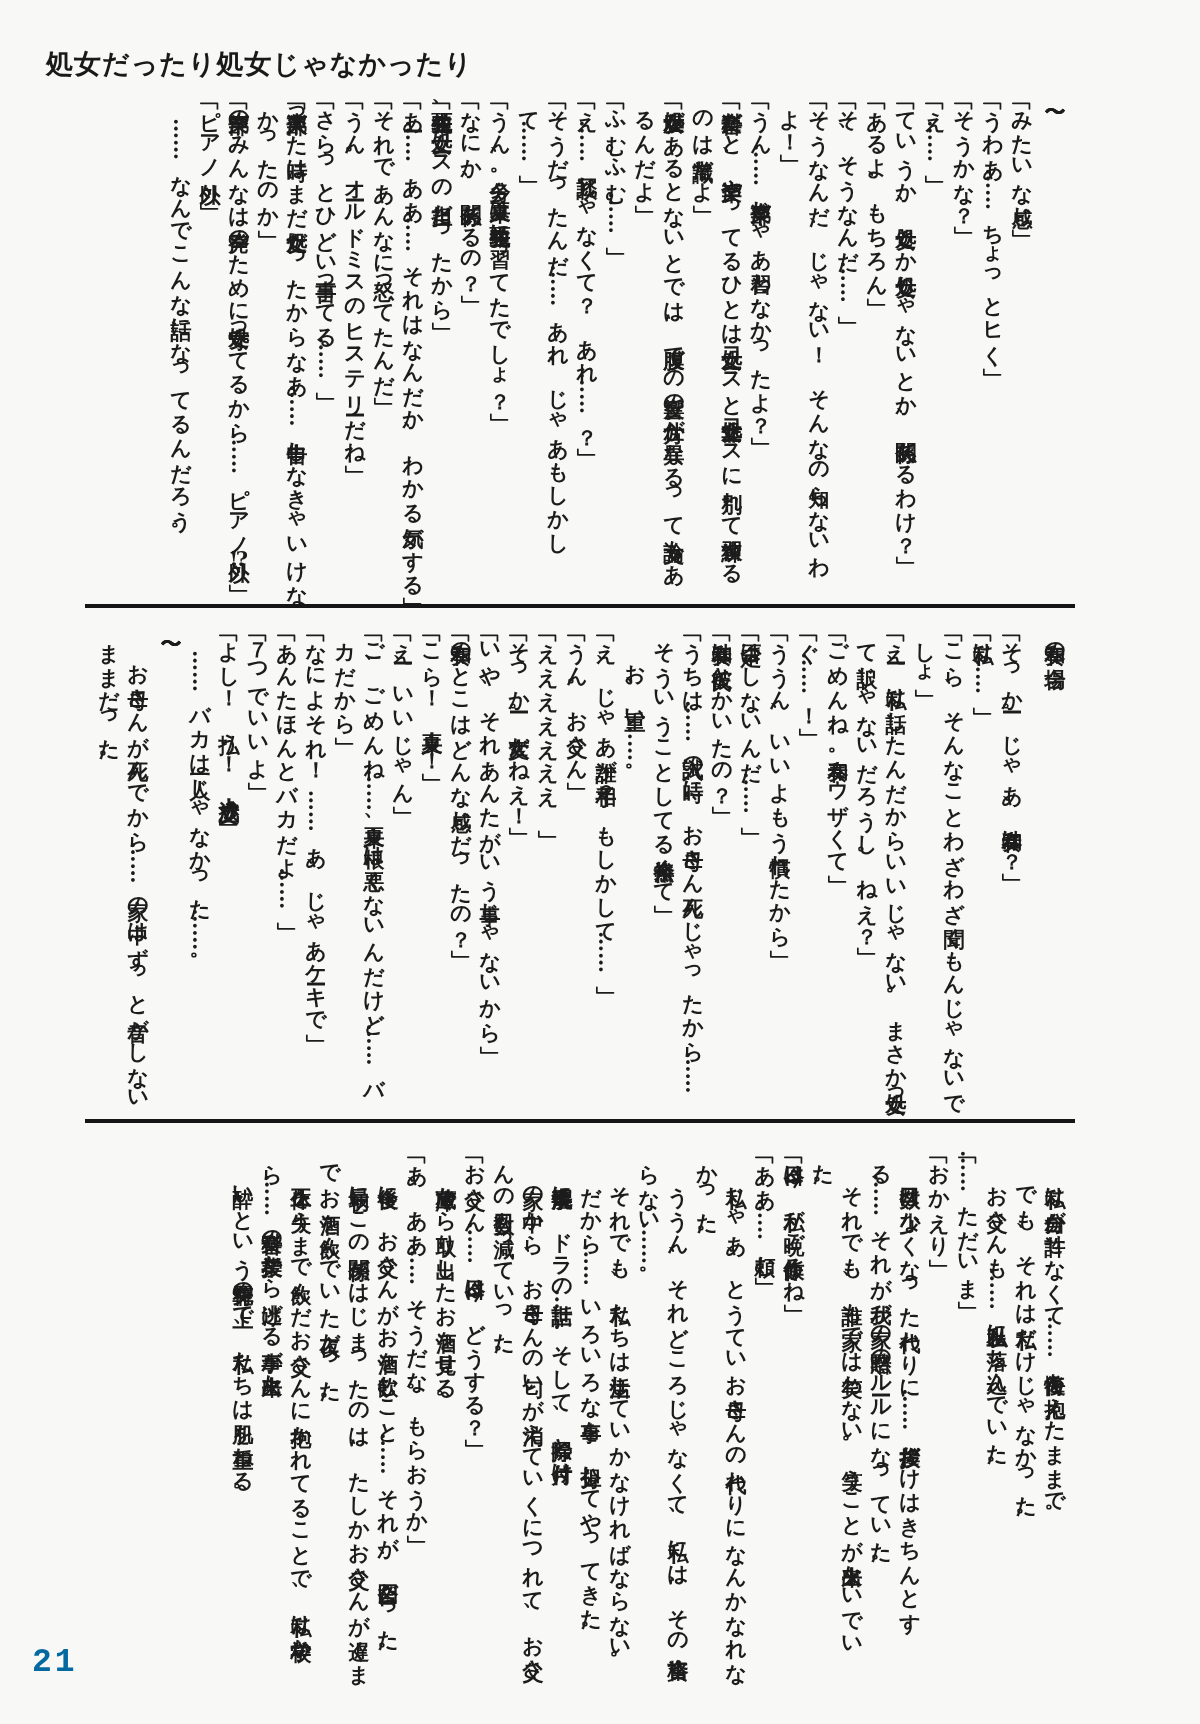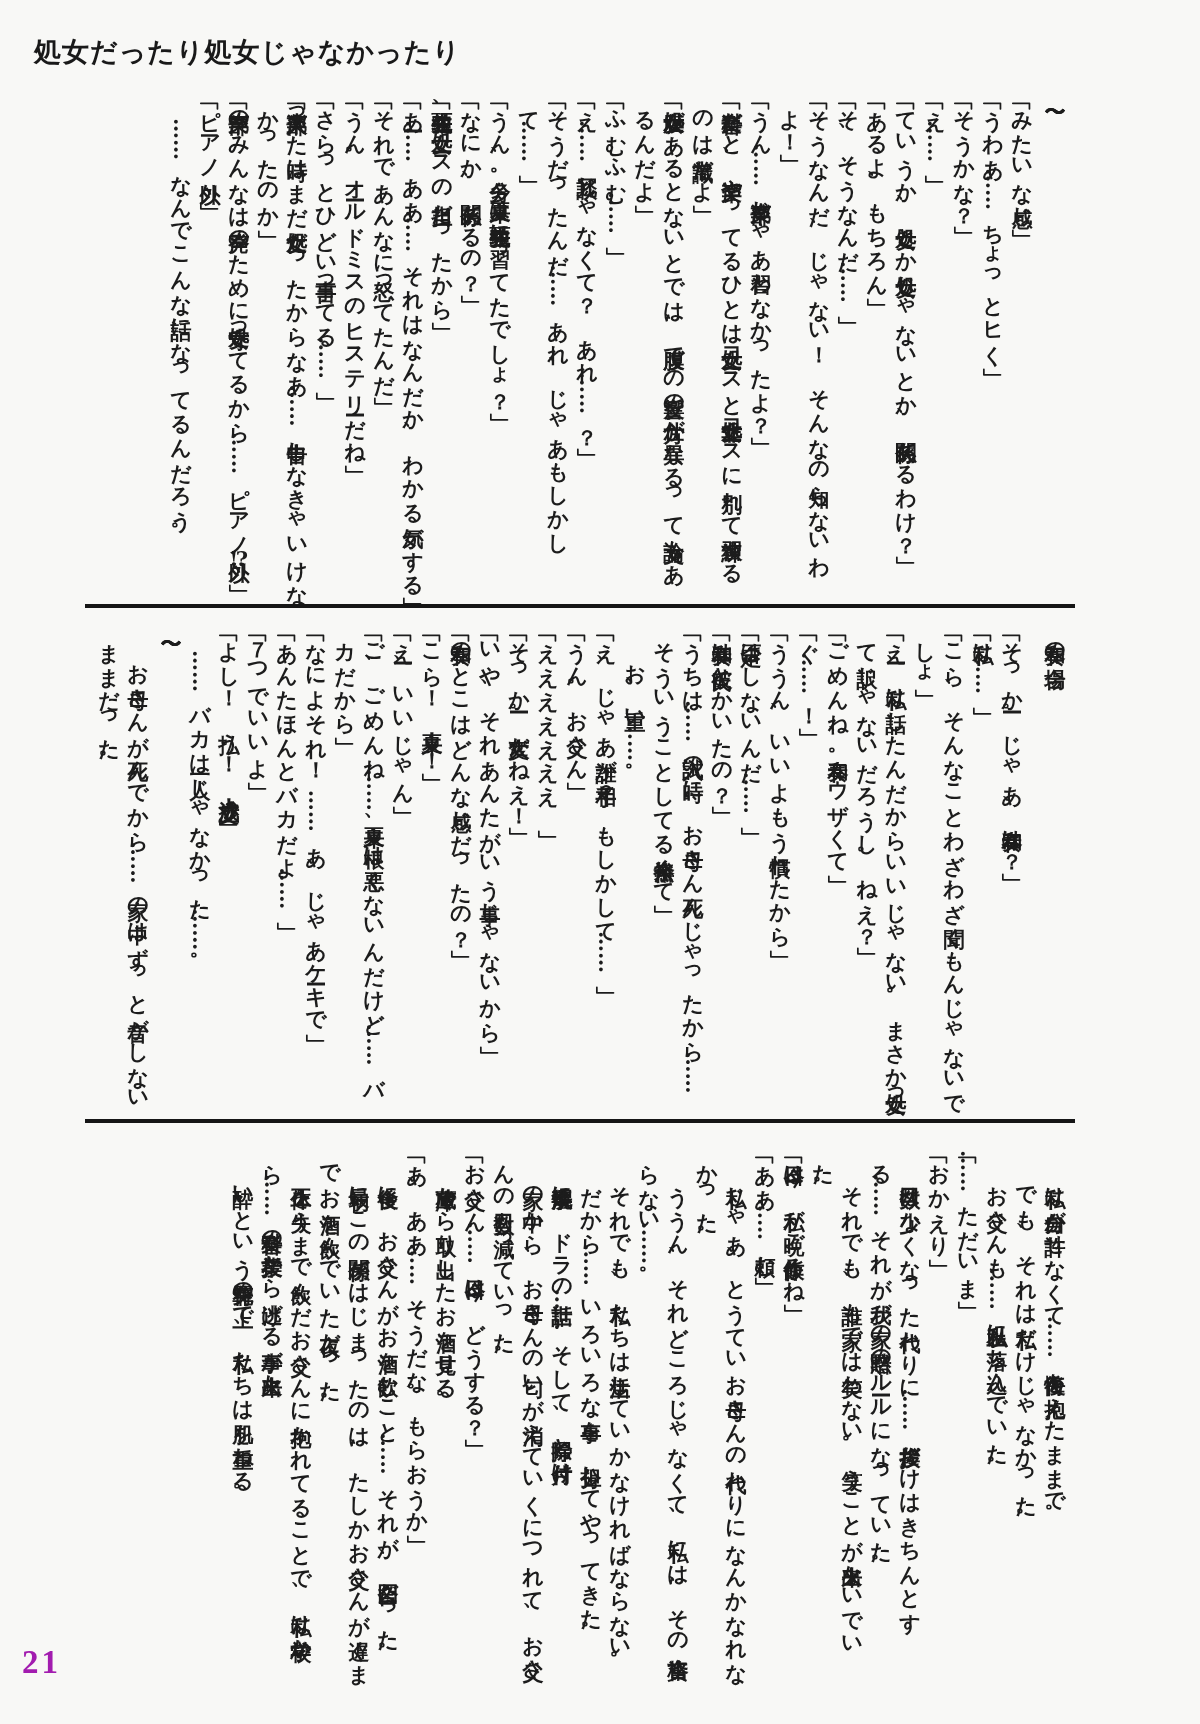--- a/index.html
+++ b/index.html
@@ -8,21 +8,21 @@
     height: 1724px;
     position: relative;
     background: #f8f8f6;
     overflow: hidden;
     font-family: "DejaVu Serif", serif;
   }
   .page-title {
     position: absolute;
     top: 34px;
     left: 34px;
-    margin: 0;
+    margin: 12px;
     font-size: 27px;
     font-weight: 700;
     letter-spacing: 1px;
     color: #191919;
     font-family: "DejaVu Serif", serif;
   }
   .vtext {
     position: absolute;
     right: 130px;
     writing-mode: vertical-rl;
@@ -44,27 +44,27 @@
     position: absolute;
     left: 85px;
     width: 990px;
     height: 4px;
     background: #161616;
   }
   .rule-1 { top: 604px; }
   .rule-2 { top: 1119px; }
   .page-number {
     position: absolute;
-    left: 22px;
+    left: 32px;
     top: 1644px;
-    font-family: Liberation Serif, serif;
+    font-family: Liberation Mono, monospace;
     font-weight: 700;
     font-size: 33px;
     letter-spacing: 3px;
-    color: #a21caf;
+    color: #0369a1;
   }
 </style>
 </head>
 <body>
 
 <h1 class="page-title">処女だったり処女じゃなかったり</h1>
 
 <div class="vtext section-top">
     <p class="line marker">〜〜〜</p>
     <p class="line">「みたいな感じ」</p>

